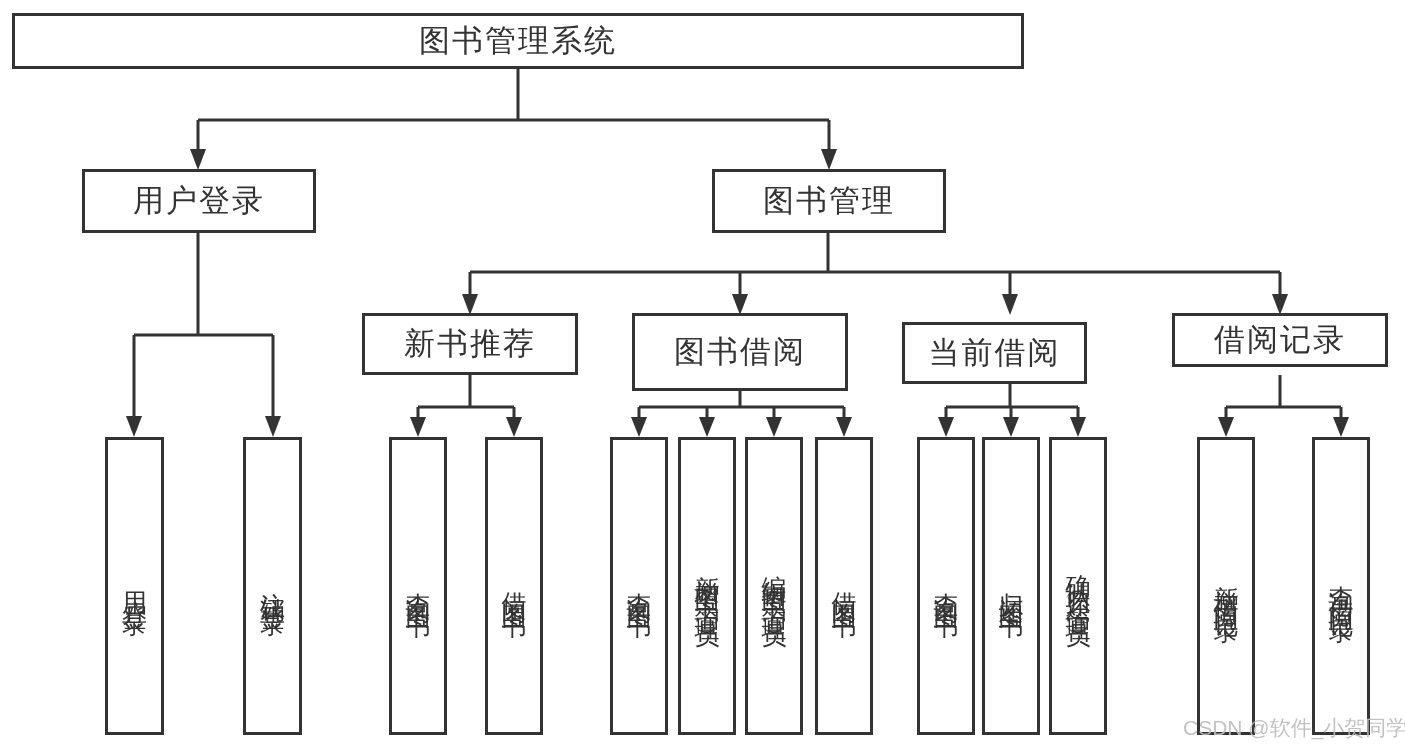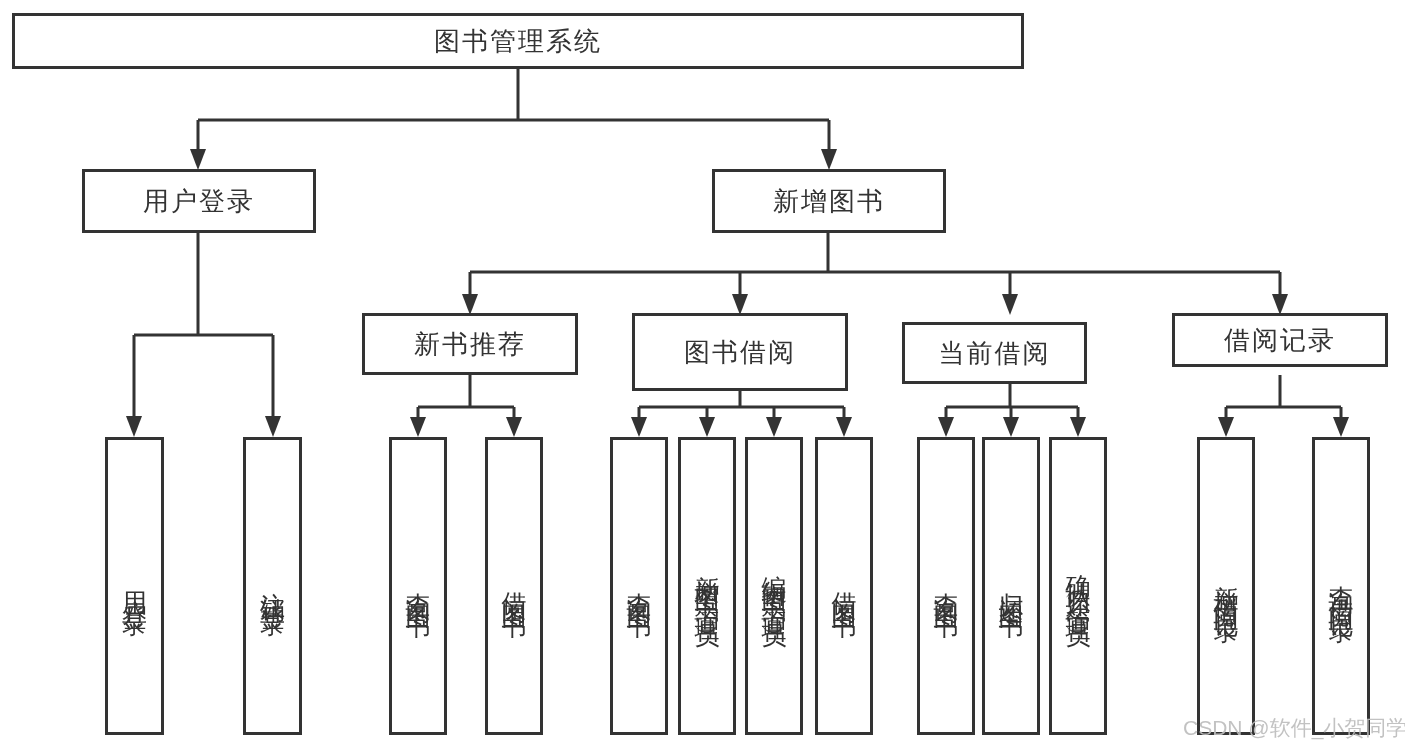--- a/index.html
+++ b/index.html
@@ -40,21 +40,21 @@
   }
   .box {
     position: absolute;
     box-sizing: border-box;
     background: #ffffff;
     border: 3px solid var(--line);
     color: var(--text);
     display: flex;
     align-items: center;
     justify-content: center;
-    font-size: 26px;
+    font-size: 31px;
     letter-spacing: 2px;
     z-index: 2;
     text-align: center;
   }
   .leaf {
     writing-mode: vertical-rl;
     text-orientation: mixed;
     letter-spacing: 7px;
     font-size: 25px;
     line-height: 1;
@@ -108,21 +108,21 @@
     <polygon points="1070,417 1086,417 1078,437"></polygon>
 
     <path d="M1280 375 V407 M1226 407 H1341 M1226 407 V419 M1341 407 V419"></path>
     <polygon points="1218,417 1234,417 1226,437"></polygon>
     <polygon points="1333,417 1349,417 1341,437"></polygon>
   </svg>
 
   <div class="box" style="left:12px; top:13px; width:1012px; height:56px;">图书管理系统</div>
 
   <div class="box" style="left:82px; top:169px; width:234px; height:64px;">用户登录</div>
-  <div class="box" style="left:712px; top:169px; width:234px; height:64px;">新增图书</div>
+  <div class="box" style="left:712px; top:169px; width:234px; height:64px;">图书管理</div>
 
   <div class="box" style="left:362px; top:313px; width:216px; height:62px;">新书推荐</div>
   <div class="box" style="left:632px; top:313px; width:216px; height:78px;">图书借阅</div>
   <div class="box" style="left:902px; top:322px; width:185px; height:62px;">当前借阅</div>
   <div class="box" style="left:1172px; top:313px; width:216px; height:54px;">借阅记录</div>
 
   <div class="box leaf" style="left:105px; top:437px; width:59px; height:298px;">用户登录</div>
   <div class="box leaf" style="left:243px; top:437px; width:59px; height:298px;">注销登录</div>
 
   <div class="box leaf" style="left:389px; top:437px; width:58px; height:298px;">查询图书</div>

